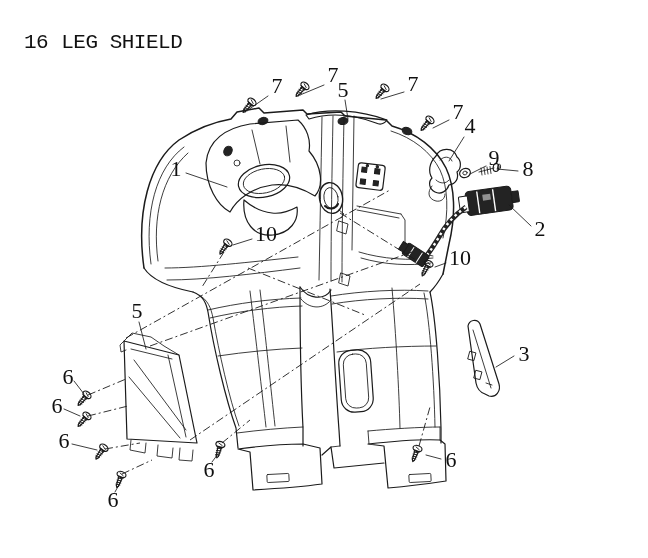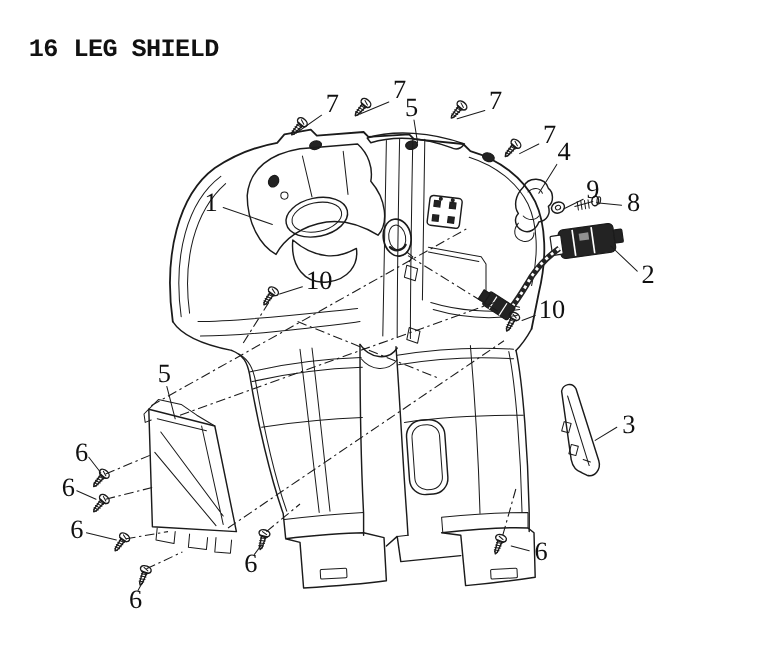--- a/index.html
+++ b/index.html
@@ -2,21 +2,21 @@
 <html><head>
 <meta charset="utf-8">
 <style>
   html,body{margin:0;padding:0}
   body{
     width:648px;height:558px;position:relative;overflow:hidden;
     background:#ffffff;font-family:"Liberation Serif",serif;
   }
   .title{
     position:absolute;left:24px;top:31px;white-space:nowrap;
-    font-family:"Liberation Mono",monospace;font-weight:bold;
+    font-family:"Liberation Mono",monospace;font-weight:normal;
     font-size:21px;letter-spacing:-0.5px;color:#111;
   }
   .title .t2{margin-left:13px}
   svg{position:absolute;left:0;top:0}
   .ln{fill:none;stroke:#1b1b1b;stroke-width:1.2;stroke-linecap:round;stroke-linejoin:round}
   .lt{fill:none;stroke:#1b1b1b;stroke-width:0.85;stroke-linecap:round;stroke-linejoin:round}
   .dark{fill:#232323;stroke:#1b1b1b;stroke-width:1}
   .dashdot{fill:none;stroke:#1b1b1b;stroke-width:0.9;stroke-dasharray:8 3 2 3}
   text.callout{font-family:"Liberation Serif",serif;font-size:22px;fill:#101010}
 </style>

